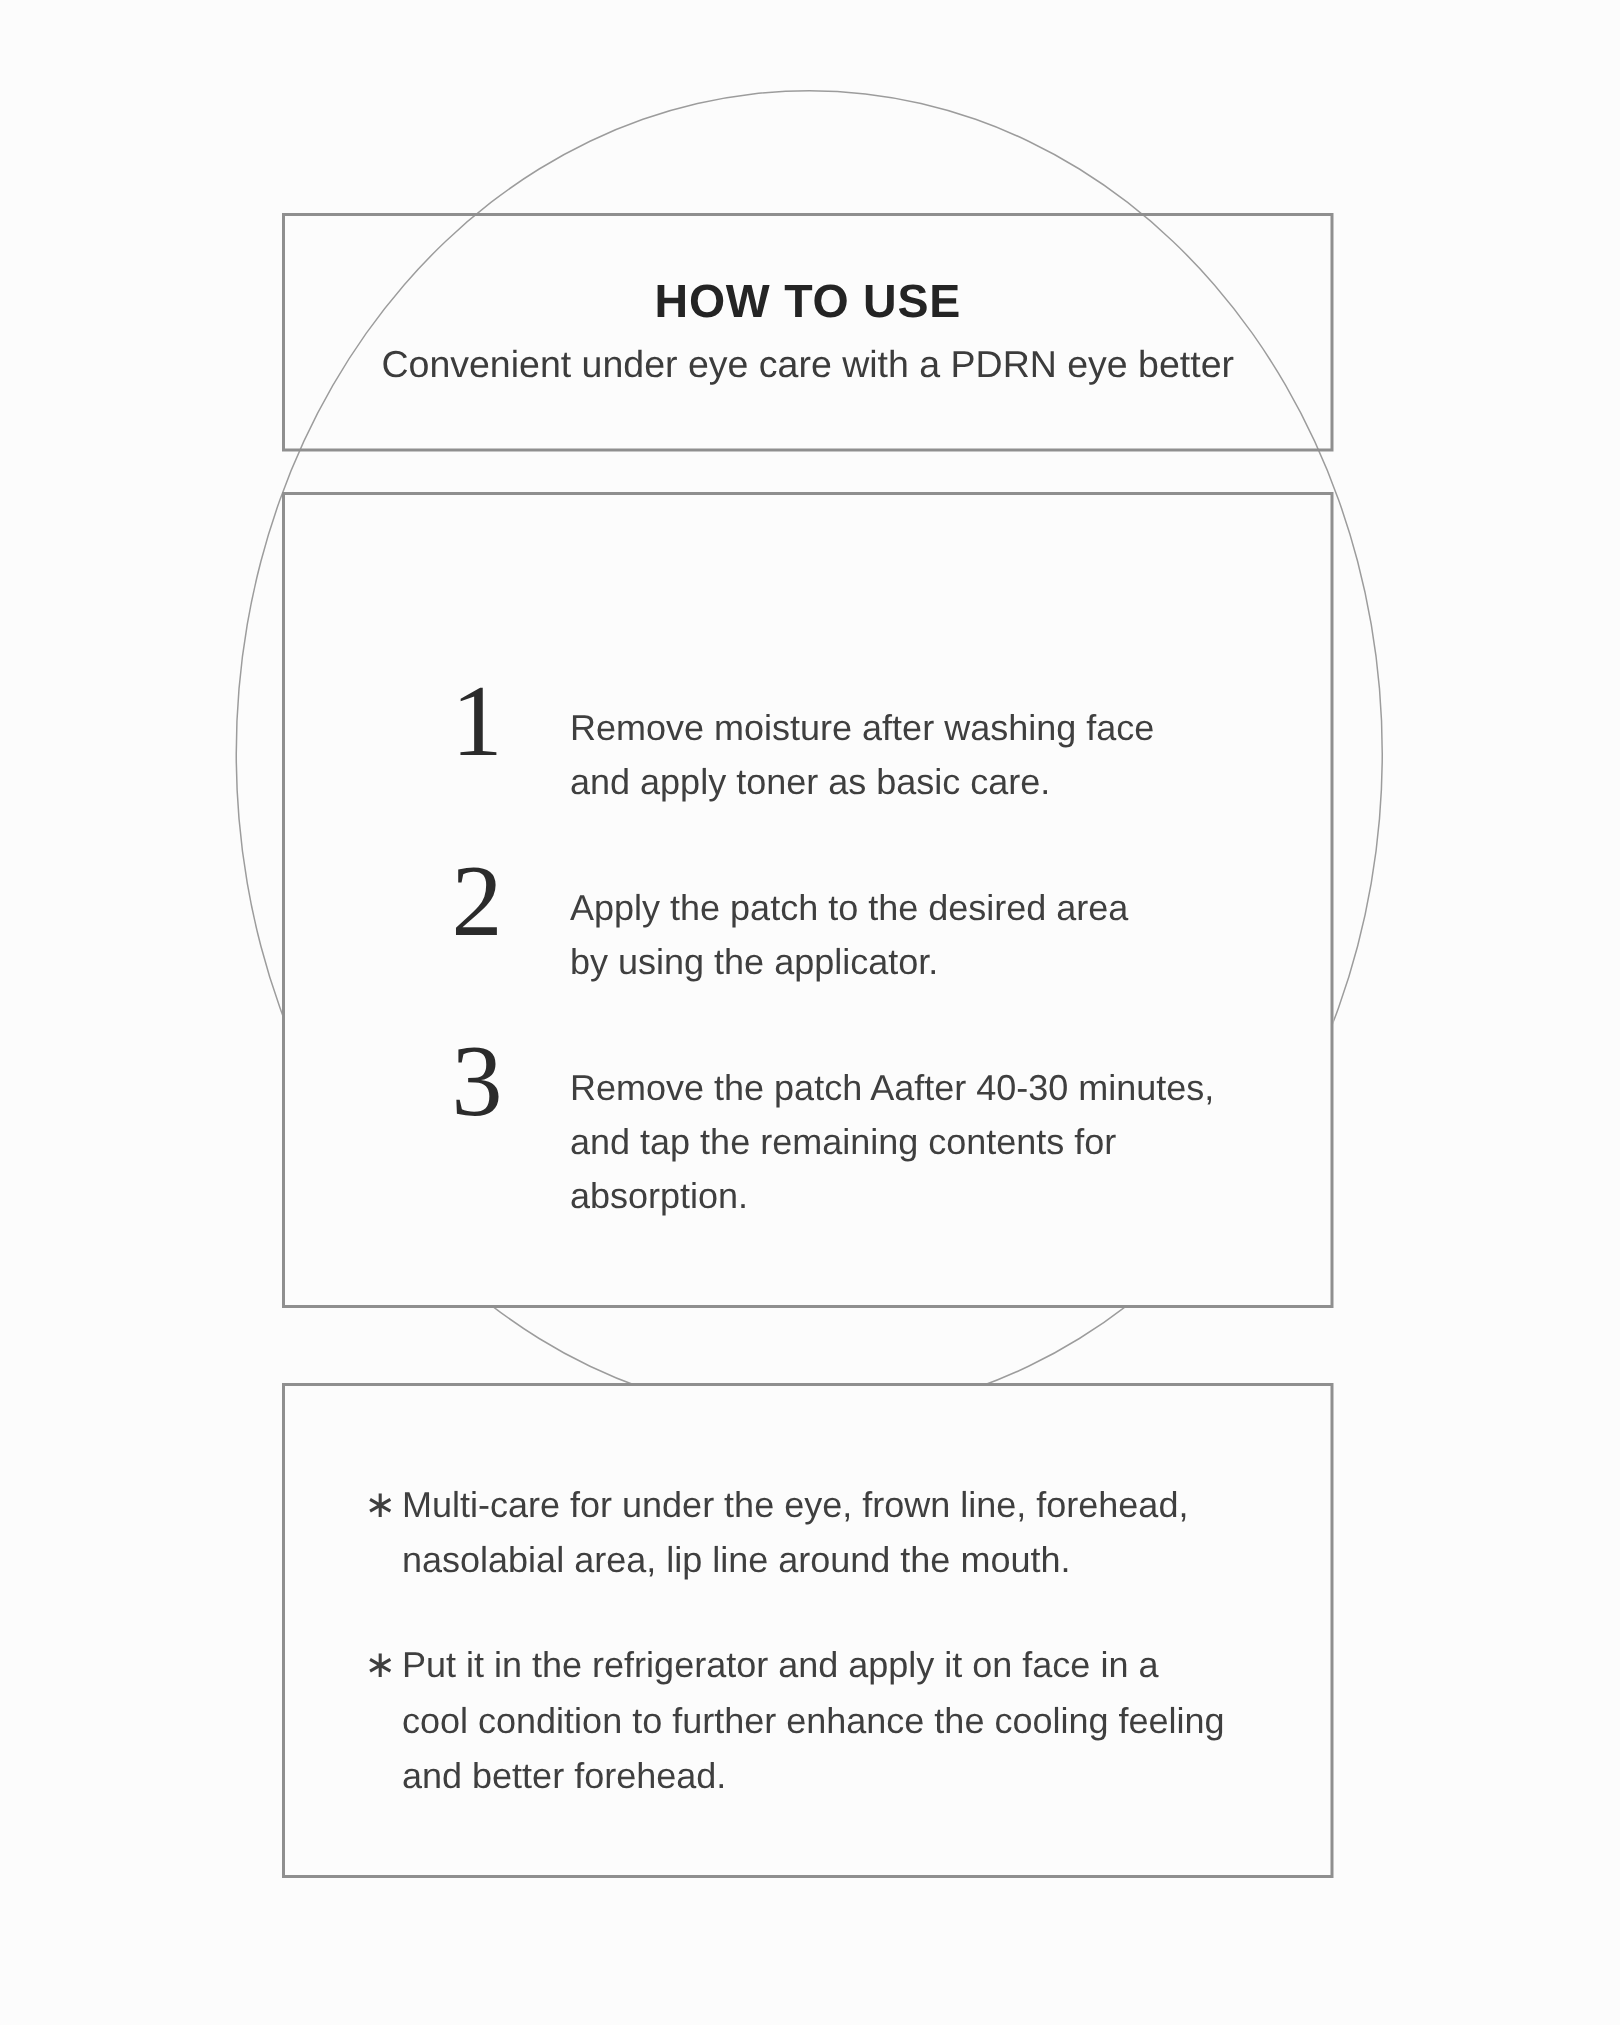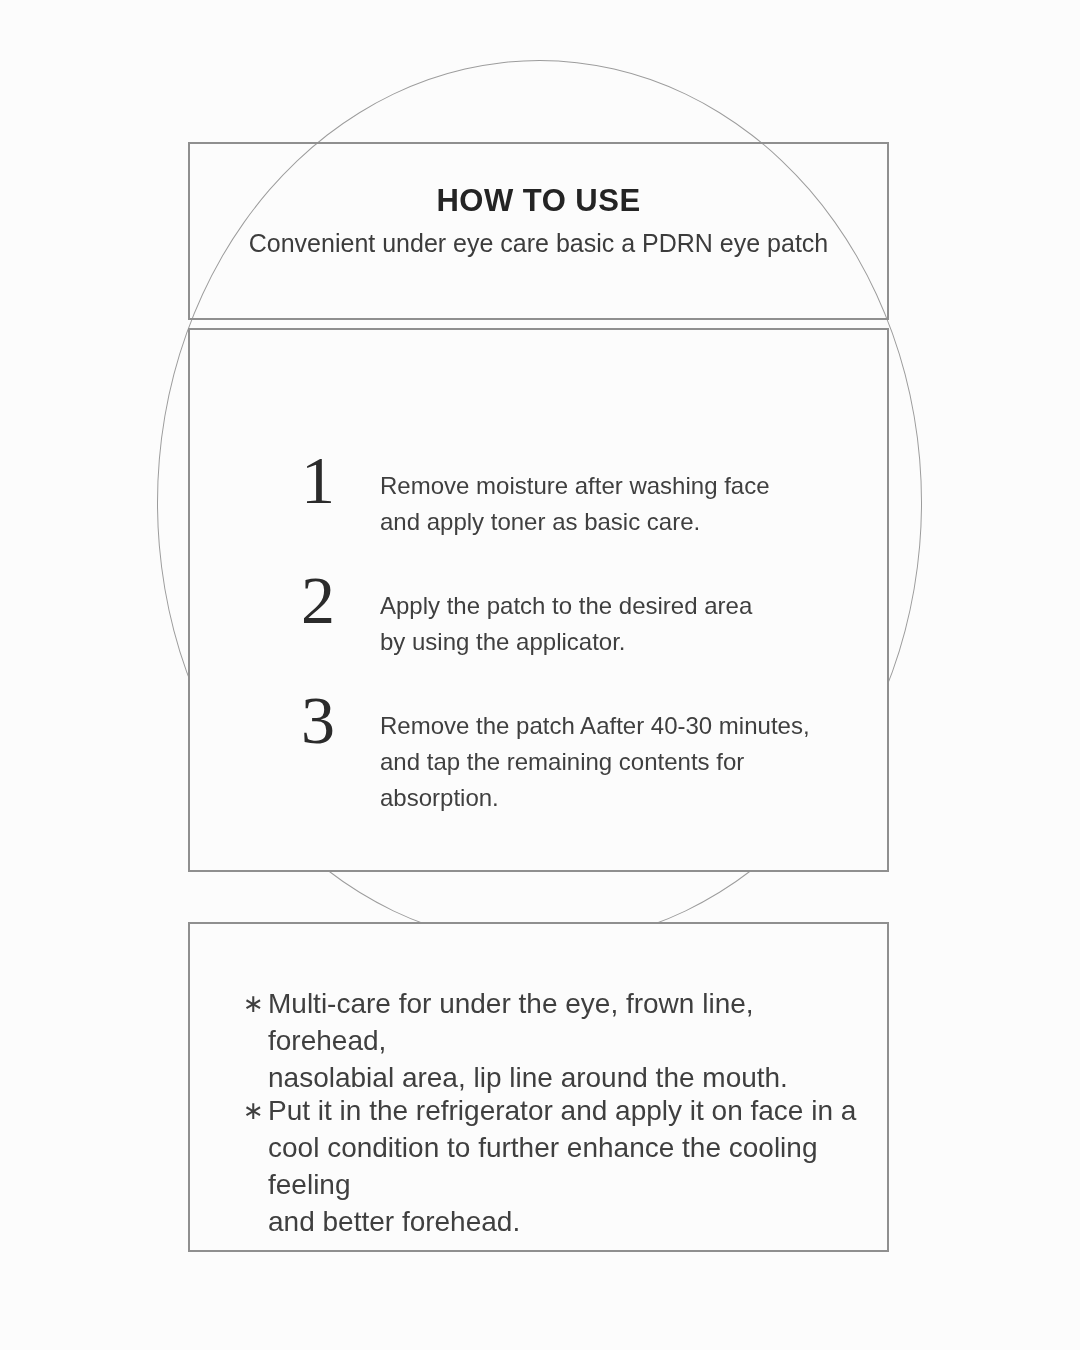--- a/index.html
+++ b/index.html
@@ -37,21 +37,21 @@
     left: 188px;
     width: 701px;
     border: 2px solid #8f8f8f;
     box-sizing: border-box;
     z-index: 1;
   }
 
   
   .header-box {
     top: 142px;
-    height: 178px;
+    height: 159px;
     background: transparent;
     text-align: center;
     padding-top: 36px;
   }
   .title {
     font-size: 31px;
     font-weight: bold;
     line-height: 42px;
     color: #242424;
     letter-spacing: 0.5px;
@@ -114,36 +114,36 @@
   .note-1 { top: 61px; }
   .note-2 { top: 168px; }
   .note-star {
     flex: 0 0 25px;
     margin-left: 53px;
     font-size: 25px;
     line-height: 37px;
     color: #3f3f3f;
   }
   .note-text {
-    font-size: 28px;
+    font-size: 24px;
     line-height: 37px;
     white-space: pre-line;
     color: #3f3f3f;
   }
 </style>
 </head>
 <body>
 
 <div class="page">
 
   <div class="bg-ellipse"></div>
 
   <div class="box header-box">
     <div class="title">HOW TO USE</div>
-    <div class="subtitle">Convenient under eye care basic a PDRN eye patch</div>
+    <div class="subtitle">Convenient under eye care with a PDRN eye better</div>
   </div>
 
   <div class="box main-box">
 
     <div class="step step-1">
       <div class="step-num">1</div>
       <div class="step-text">Remove moisture after washing face
 and apply toner as basic care.</div>
     </div>
 

